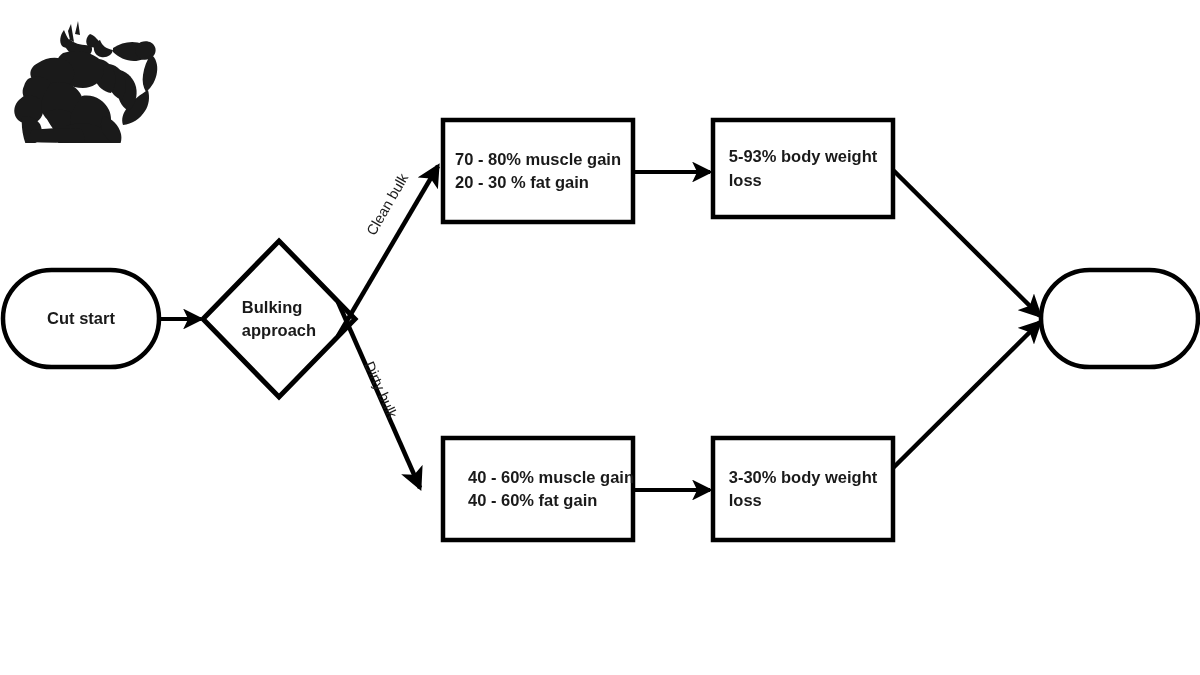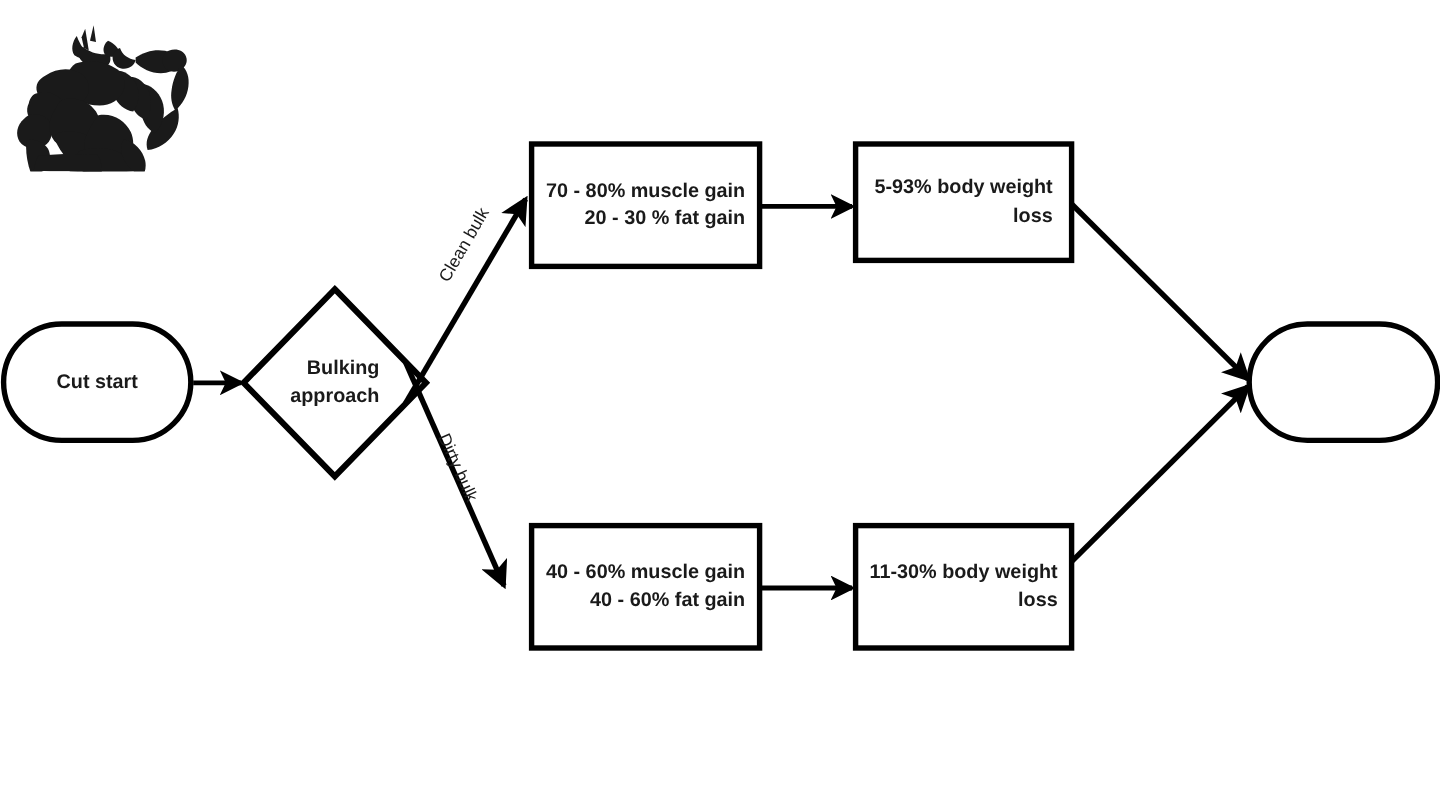--- a/index.html
+++ b/index.html
@@ -20,21 +20,21 @@
     left: 0;
     top: 0;
     width: 1200px;
     height: 675px;
   }
   .node-label {
     position: absolute;
     display: flex;
     align-items: center;
     justify-content: center;
-    text-align: right;
+    text-align: left;
     color: #1a1a1a;
     font-weight: bold;
     font-size: 16.5px;
     line-height: 1.42;
     font-family: "Liberation Sans", sans-serif;
     pointer-events: none;
     white-space: pre-line;
   }
   .edge-label {
     position: absolute;
@@ -127,24 +127,24 @@
 approach</div>
 
   <div class="node-label" style="left:3px; top:270px; width:156px; height:97px;">Cut start</div>
 
   <div class="node-label" style="left:443px; top:120px; width:190px; height:102px;">70 - 80% muscle gain
 20 - 30 % fat gain</div>
 
   <div class="node-label" style="left:713px; top:120px; width:180px; height:97px;">5-93% body weight
 loss</div>
 
-  <div class="node-label" style="left:443px; top:438px; width:190px; height:102px;">40 - 60% muscle gain
+  <div class="node-label" style="left:456px; top:438px; width:190px; height:102px;">40 - 60% muscle gain
 40 - 60% fat gain</div>
 
-  <div class="node-label" style="left:713px; top:438px; width:180px; height:102px;">11-30% body weight
+  <div class="node-label" style="left:713px; top:438px; width:180px; height:102px;">3-30% body weight
 loss</div>
 
 
   <div class="edge-label" style="left:377px; top:222px; transform: rotate(-60deg); transform-origin: 0 100%;">Clean bulk</div>
 
   <div class="edge-label" style="left:376px; top:359px; transform: rotate(66deg); transform-origin: 0 0;">Dirty bulk</div>
 
 </div>
 
 </body></html>

